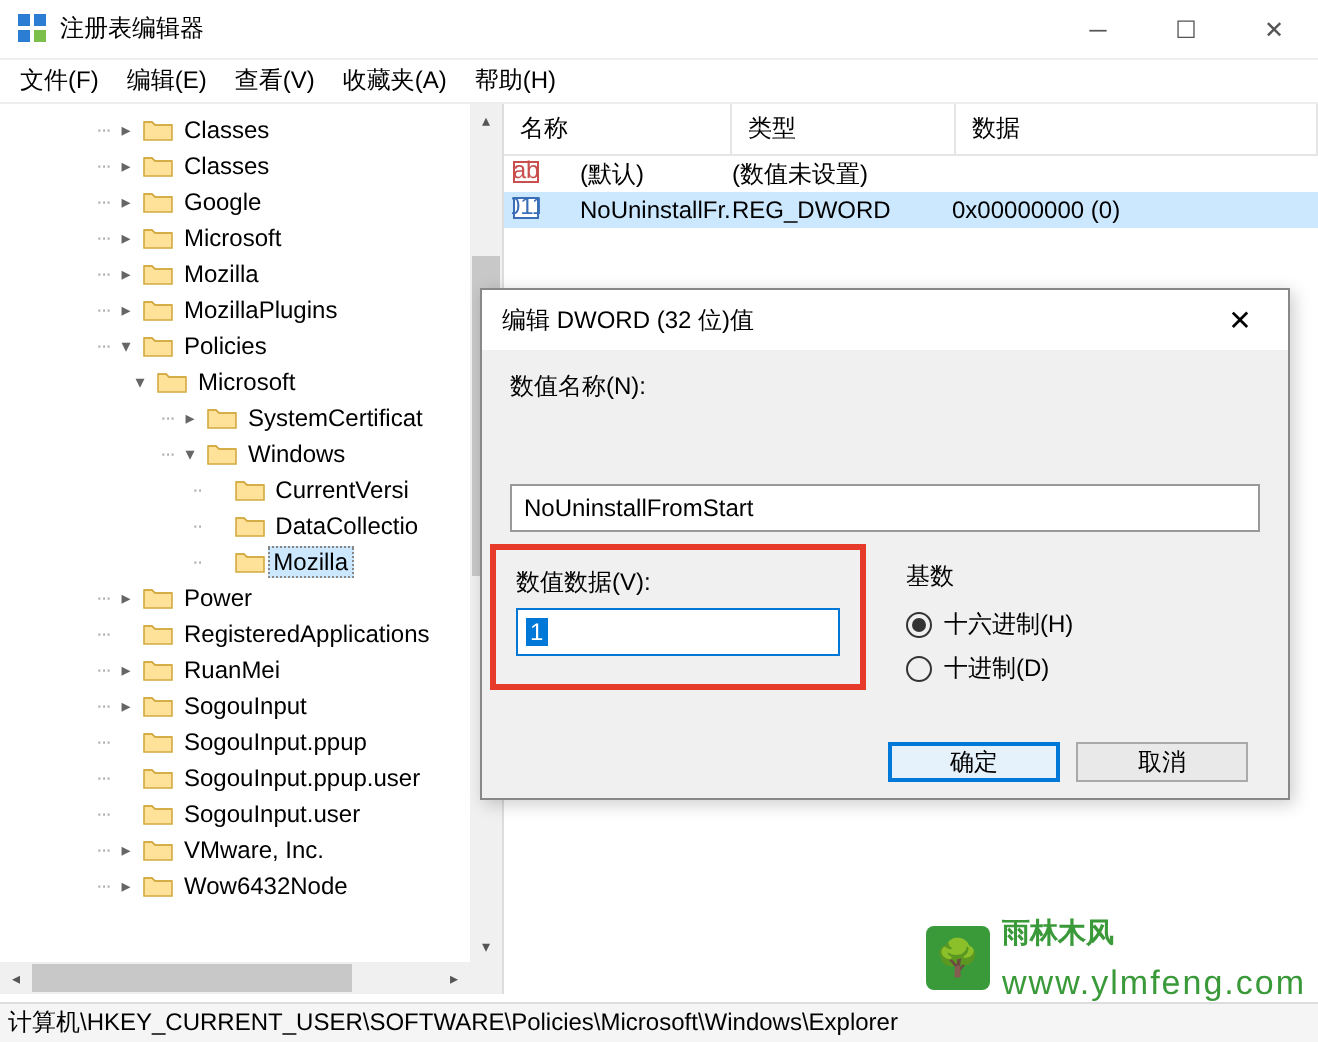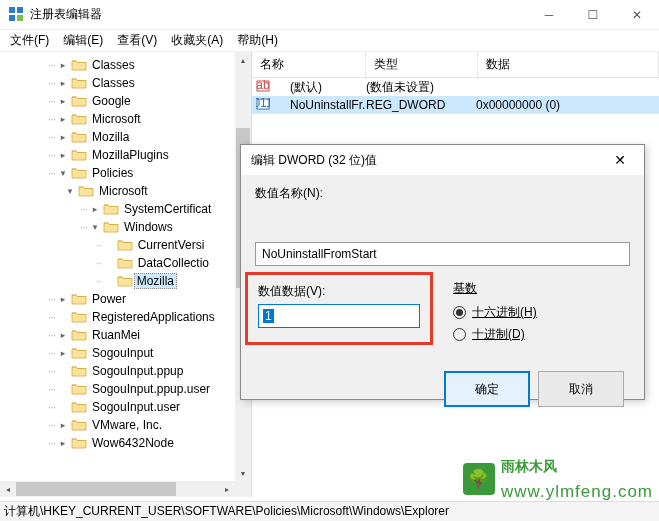--- a/index.html
+++ b/index.html
@@ -41,26 +41,26 @@
 .dialog { position: absolute; left: 240px; top: 144px; width: 405px; height: 256px; background: #f0f0f0; border: 1px solid #888; box-shadow: 2px 2px 8px rgba(0,0,0,0.2); }
 .dialog-title { height: 30px; background: #fff; display: flex; align-items: center; justify-content: space-between; padding: 0 4px 0 10px; }
 .dialog-body { padding: 10px 14px; }
 .dialog-close { width: 40px; height: 28px; display: flex; align-items: center; justify-content: center; font-size: 14px; }
 .field-label { margin-bottom: 4px; }
 .input-ro { width: 100%; height: 24px; border: 1px solid #999; background: #fff; padding: 0 6px; display: flex; align-items: center; margin-bottom: 14px; margin-top: 40px; }
 .row-flex { display: flex; gap: 20px; }
 .input-box-wrap { width: 188px; border: 3px solid #e63b2b; padding: 8px 10px 10px 10px; margin-top: -8px; margin-left: -10px; }
 .input-ed { width: 100%; height: 24px; border: 1px solid #0078d7; background: #fff; padding: 0 4px; display: flex; align-items: center; }
 .input-ed .sel { background: #0078d7; color: #fff; padding: 0 2px; }
-.radio-group { flex: 1; text-decoration: underline; }
+.radio-group { flex: 1; }
 .radio-row { display: flex; align-items: center; gap: 6px; height: 22px; }
 .radio-dot { width: 13px; height: 13px; border: 1px solid #333; border-radius: 50%; display: flex; align-items: center; justify-content: center; }
 .radio-dot.checked::after { content: ""; width: 7px; height: 7px; background: #333; border-radius: 50%; }
 .dialog-buttons { display: flex; justify-content: flex-end; gap: 8px; margin-top: 26px; padding-right: 6px; }
-.dialog-buttons button { width: 86px; height: 36px; border: 1px solid #aaa; background: #e9e9e9; }
+.dialog-buttons button { width: 86px; height: 20px; border: 1px solid #aaa; background: #e9e9e9; }
 .dialog-buttons button.primary { border: 2px solid #0078d7; background: #e5f1fb; }
 
 
 .status { position: absolute; bottom: 0; left: 0; width: 100%; height: 20px; border-top: 1px solid #ddd; display: flex; align-items: center; padding: 0 4px; background: #f5f5f5; }
 
 
 .vscroll { position: absolute; right: 0; top: 0; width: 16px; height: 100%; background: #f0f0f0; display: flex; flex-direction: column; align-items: center; justify-content: space-between; }
 .vscroll .thumb { width: 14px; background: #c8c8c8; }
 .vscroll .arrow { height: 16px; display: flex; align-items: center; justify-content: center; font-size: 8px; color: #555; }
 .hscroll { position: absolute; left: 0; bottom: 0; width: calc(100% - 16px); height: 16px; background: #f0f0f0; display: flex; align-items: center; }

